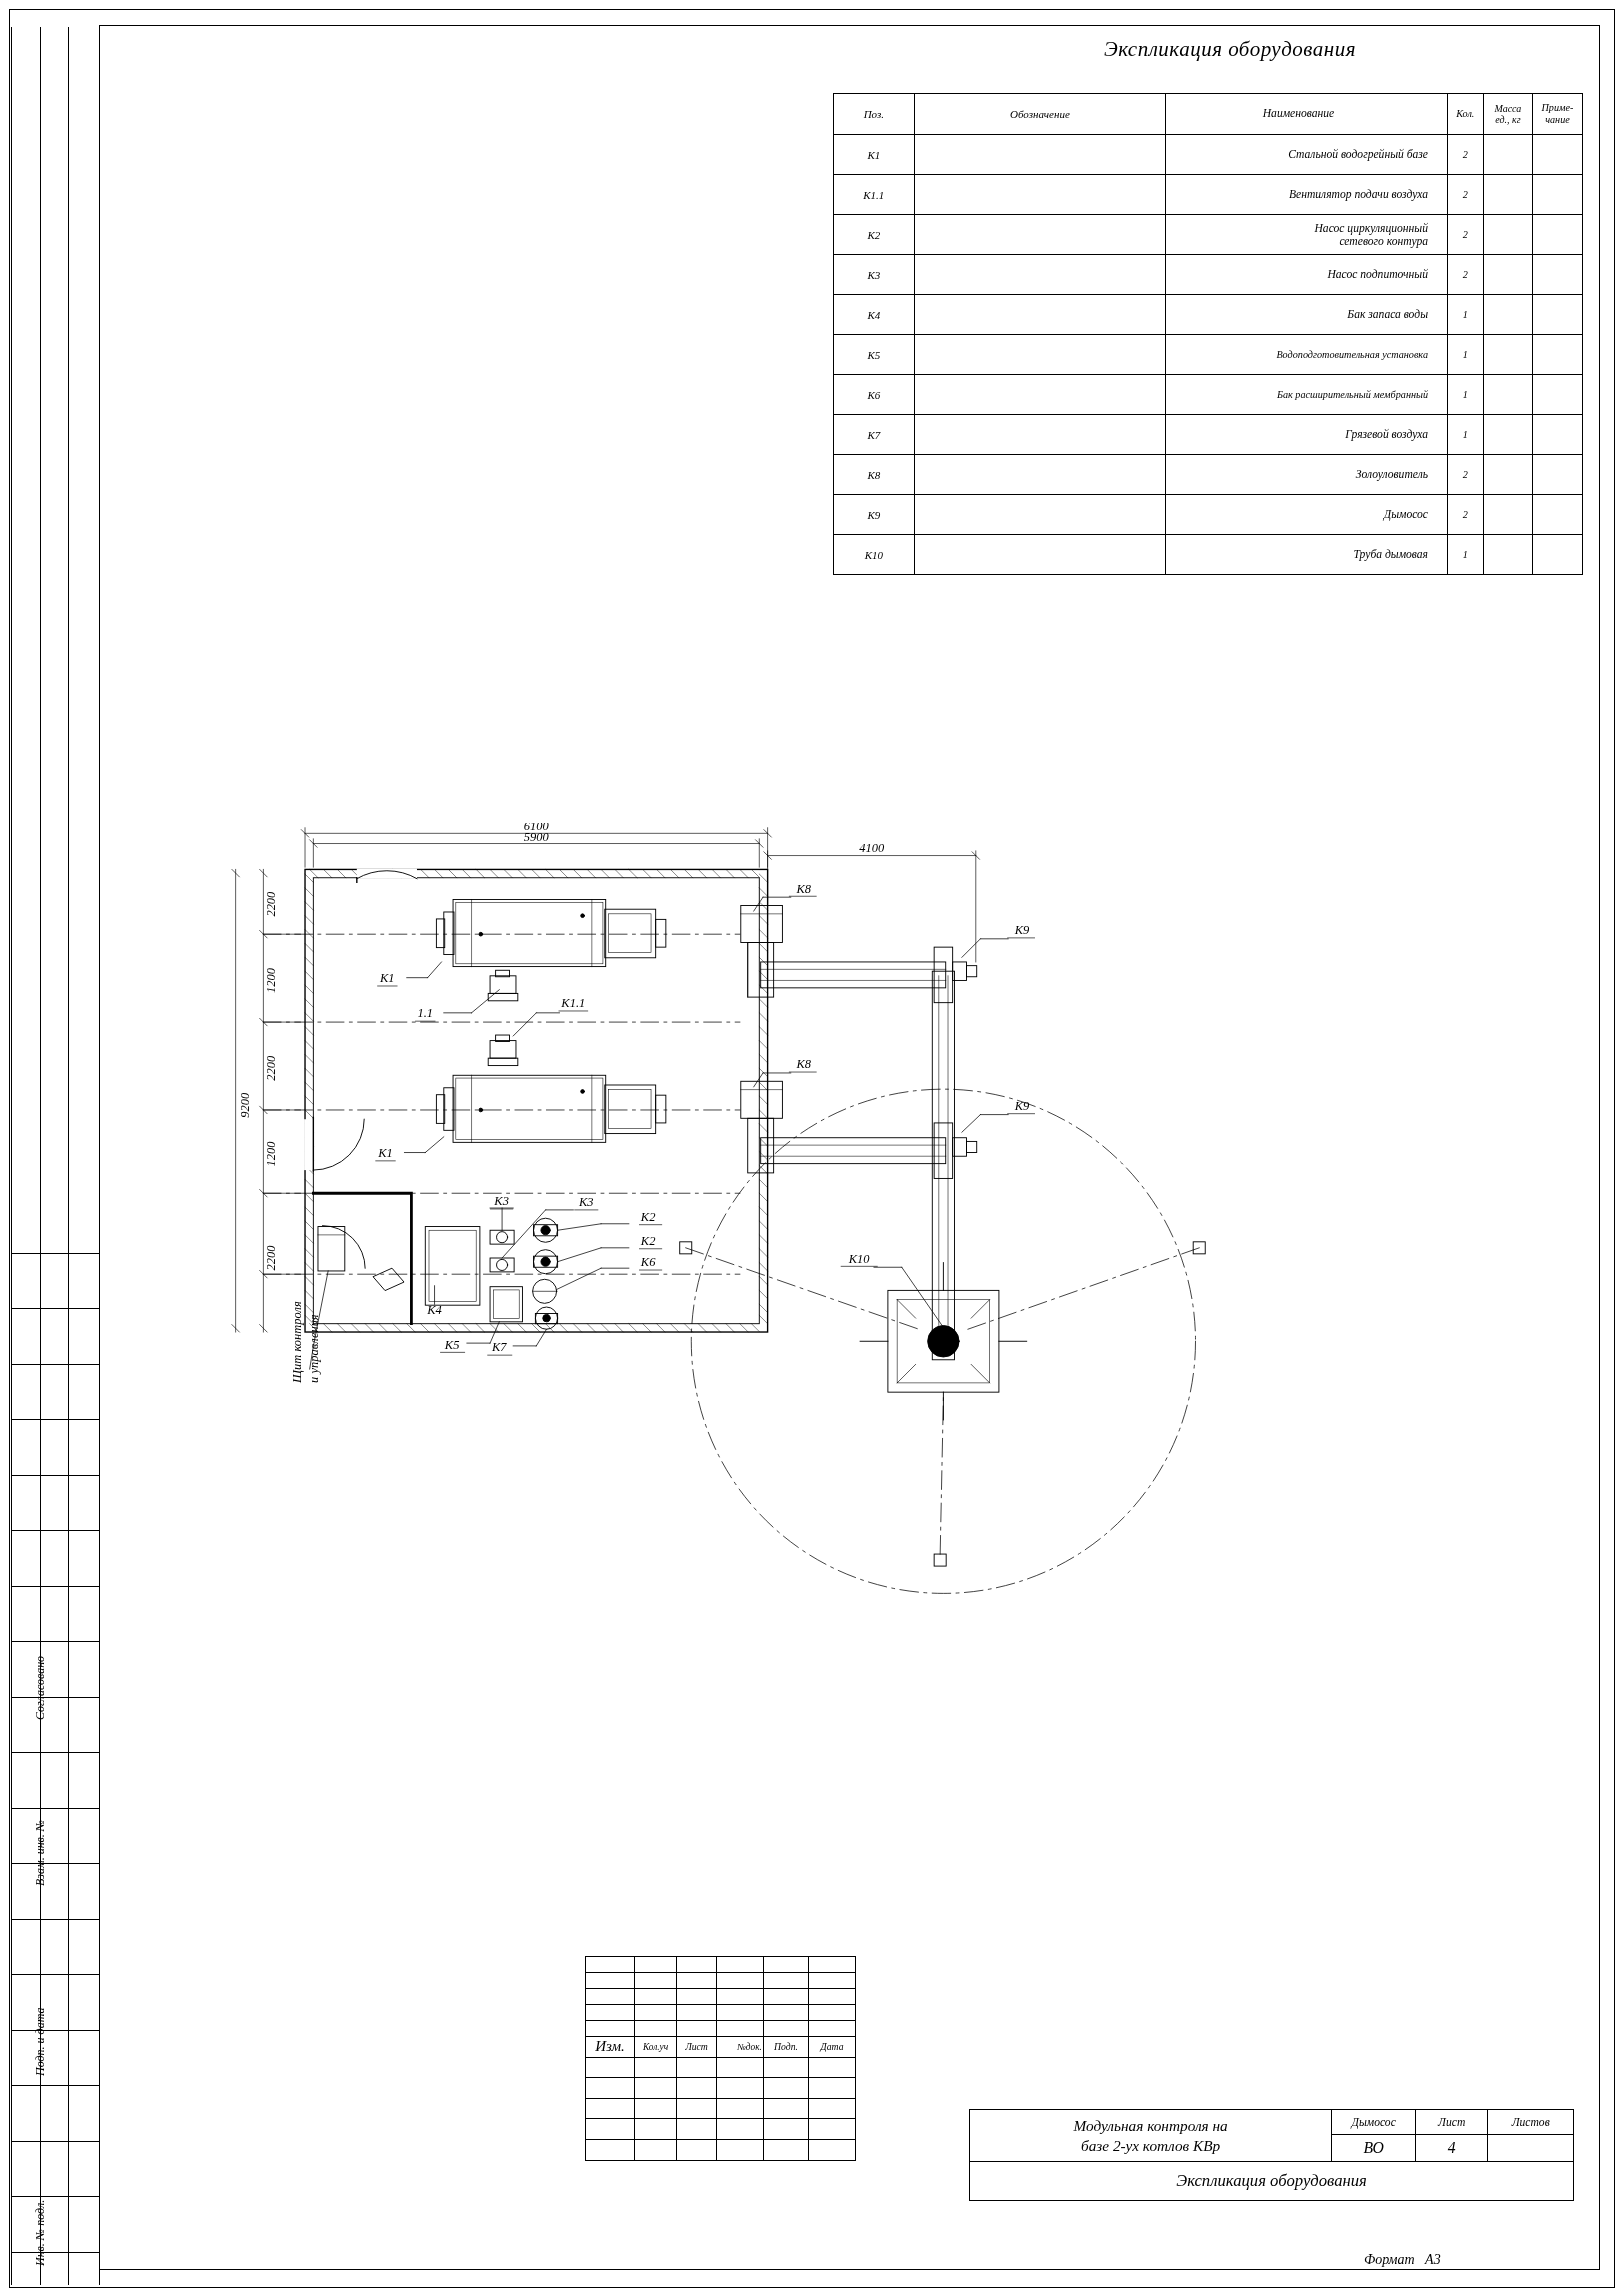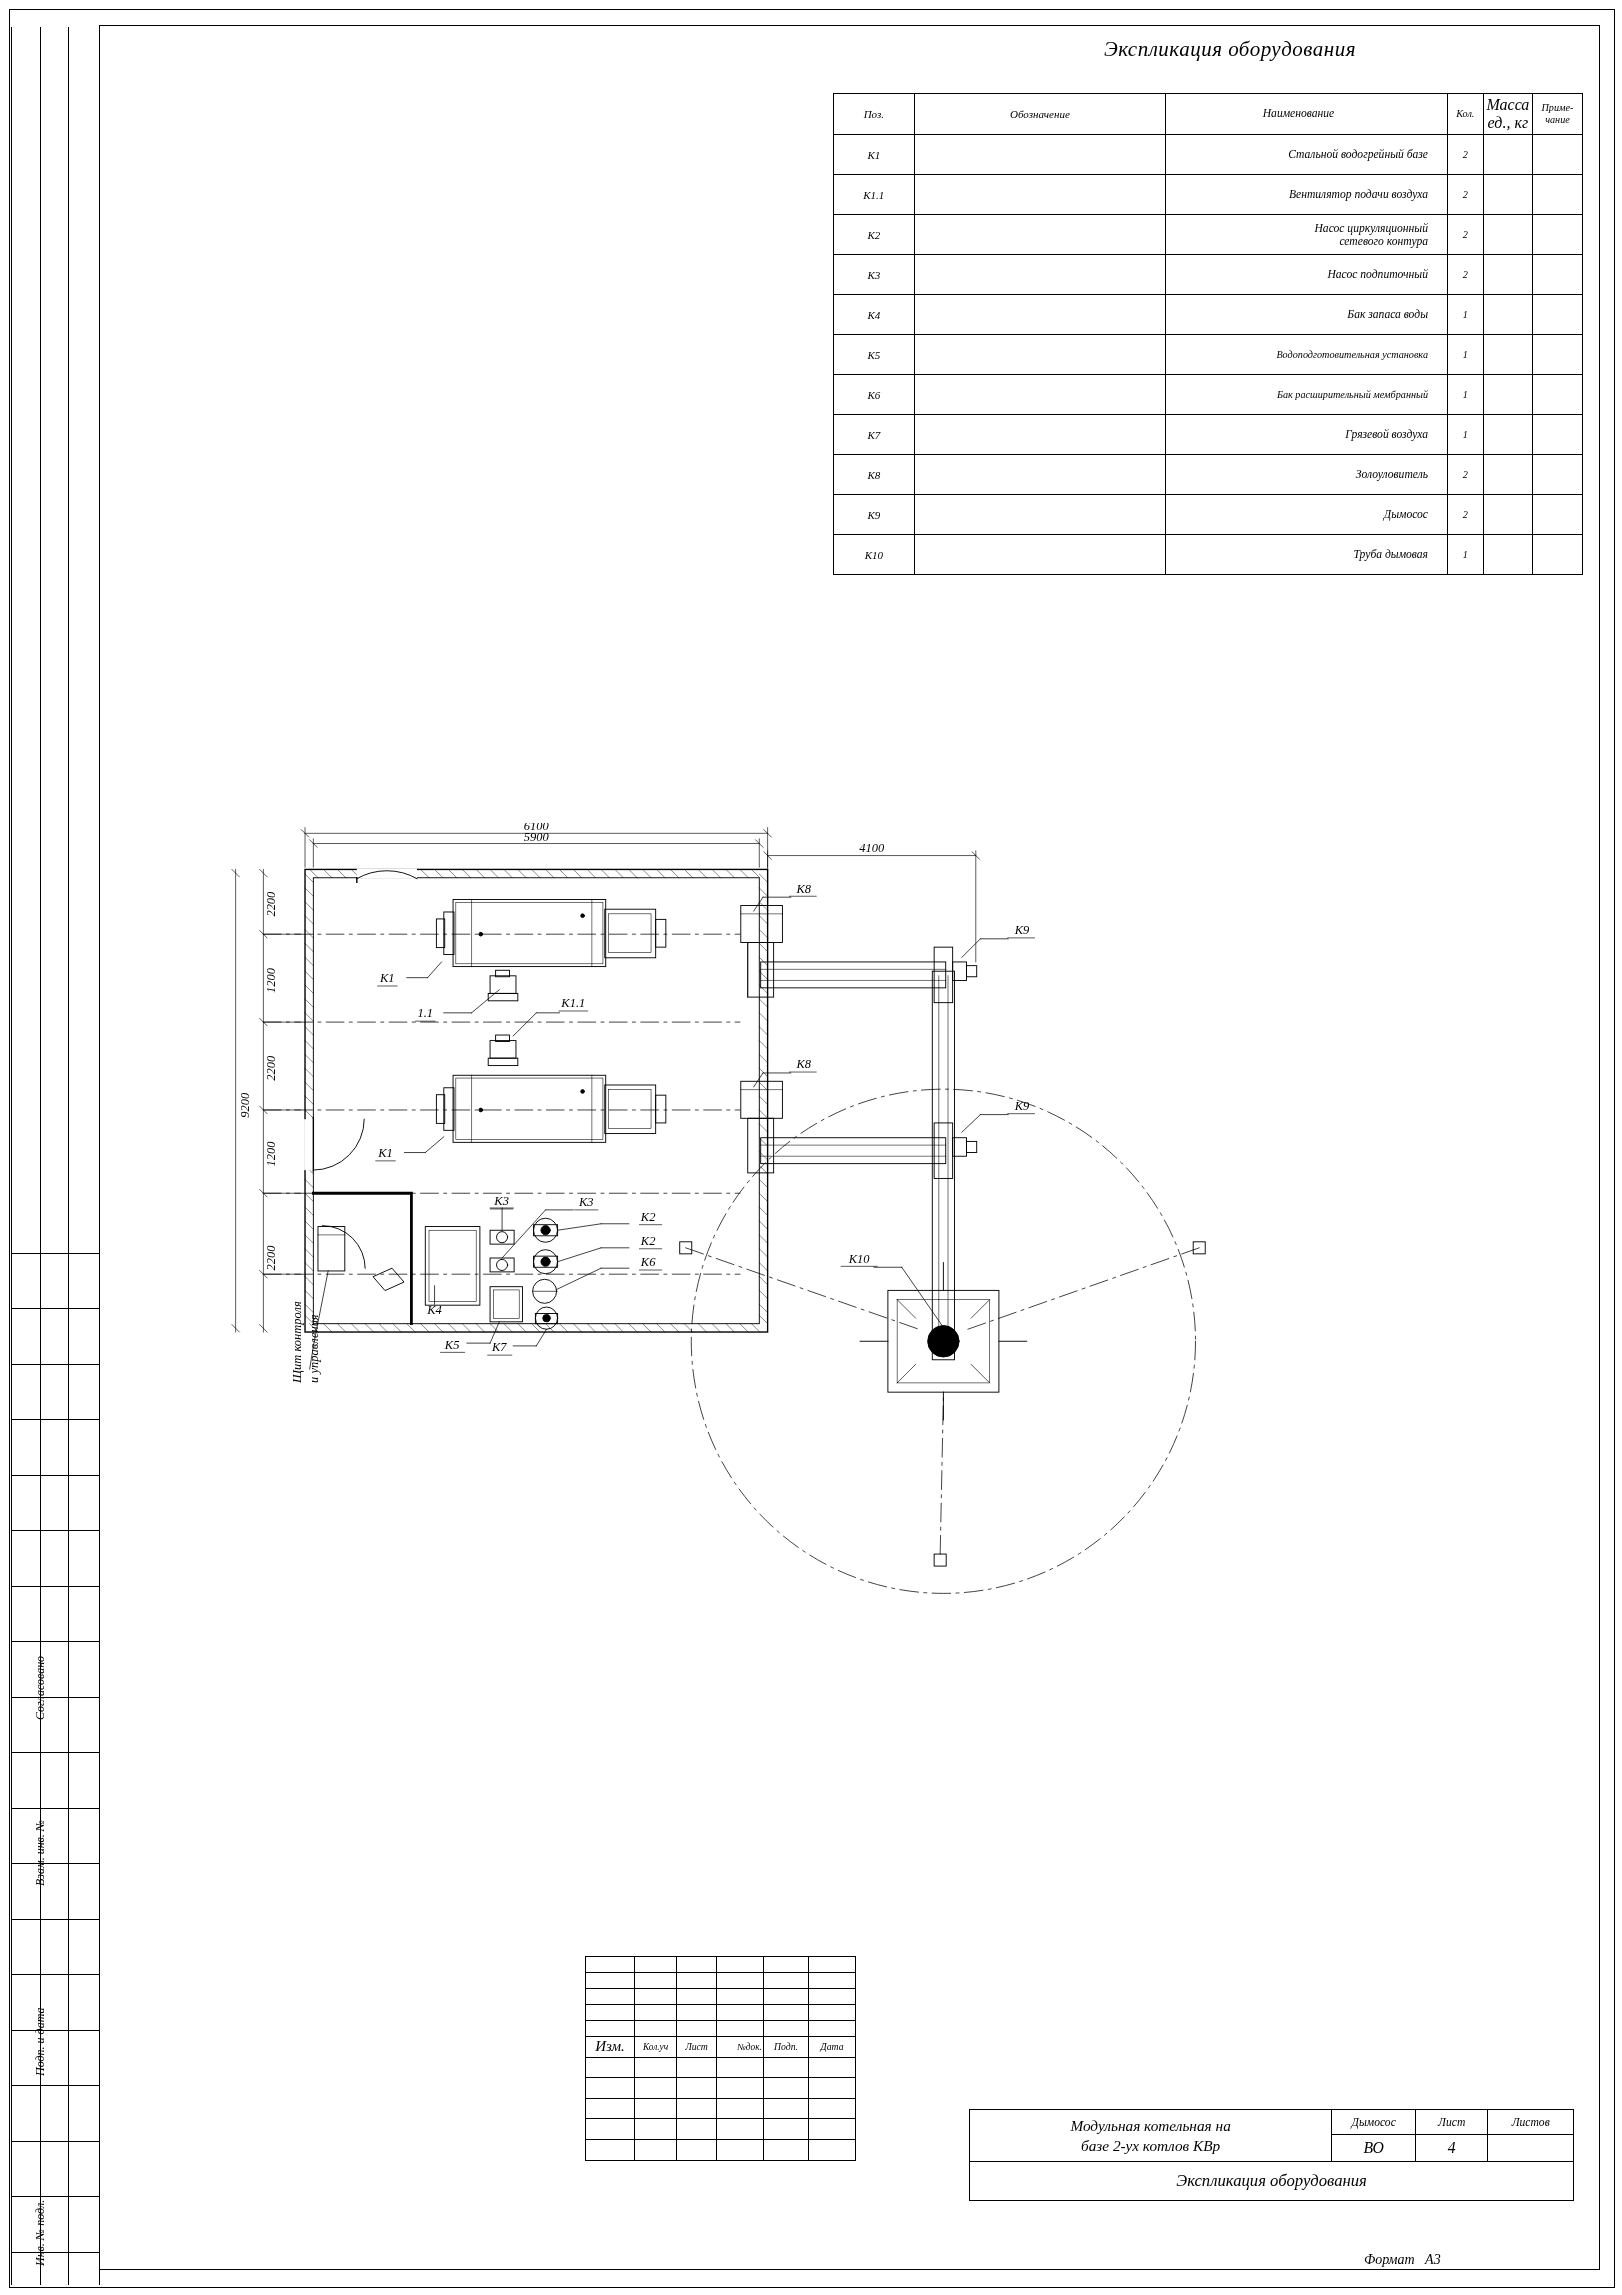--- a/index.html
+++ b/index.html
@@ -35,21 +35,21 @@
   .spec td,.spec th{
     border:0.9px solid #000;font-style:italic;font-size:11px;
     padding:0 2.8px;text-align:center;vertical-align:middle;
   }
   .spec thead td{font-size:11px;height:40px;line-height:1.15;}
   .spec tbody td{height:39px;}
   .spec .c-pos{width:74px;}
   .spec .c-oboz{width:245px;}
   .spec .c-name{width:259px;text-align:right;padding-right:19px;font-size:11.6px;}
   .spec .c-kol{width:29px;font-size:10.2px;}
-  .spec .c-massa{width:43px;font-size:16px;}
+  .spec .c-massa{width:43px;font-size:10px;}
   .spec .c-prim{width:43px;font-size:10.2px;}
 
   
   .draw{position:absolute;left:194px;top:823px;width:1249px;height:833px;}
   svg{display:block;}
 
   
   .stamp{position:absolute;left:585px;top:1956px;width:1013px;height:282px;}
   .stamp table{border-collapse:collapse;}
   .stamp td{border:0.9px solid #000;font-style:italic;font-size:9.7px;text-align:center;vertical-align:middle;}
@@ -748,21 +748,21 @@
             <td></td>
             <td></td>
           </tr>
     </tbody>
       </table>
 
     <table class="st-right">
       <tbody>
           <tr>
         <td rowspan="2" style="width:352px;height:46px;font-size:15.3px;line-height:1.25;padding:0 4.6px;">
-          <span>Модульная котельная на</span><br><span>базе 2-ух котлов КВр</span>
+          <span>Модульная контроля на</span><br><span>базе 2-ух котлов КВр</span>
         </td>
         <td style="width:81px;height:22px;font-size:11.6px;">Дымосос</td>
         <td style="width:69px;font-size:11.6px;">Лист</td>
         <td style="width:83px;font-size:11.6px;">Листов</td>
       </tr>
       <tr>
         <td style="height:24px;font-size:15.7px;">ВО</td>
         <td style="font-size:15.7px;">4</td>
         <td style="font-size:15.7px;"></td>
       </tr>

